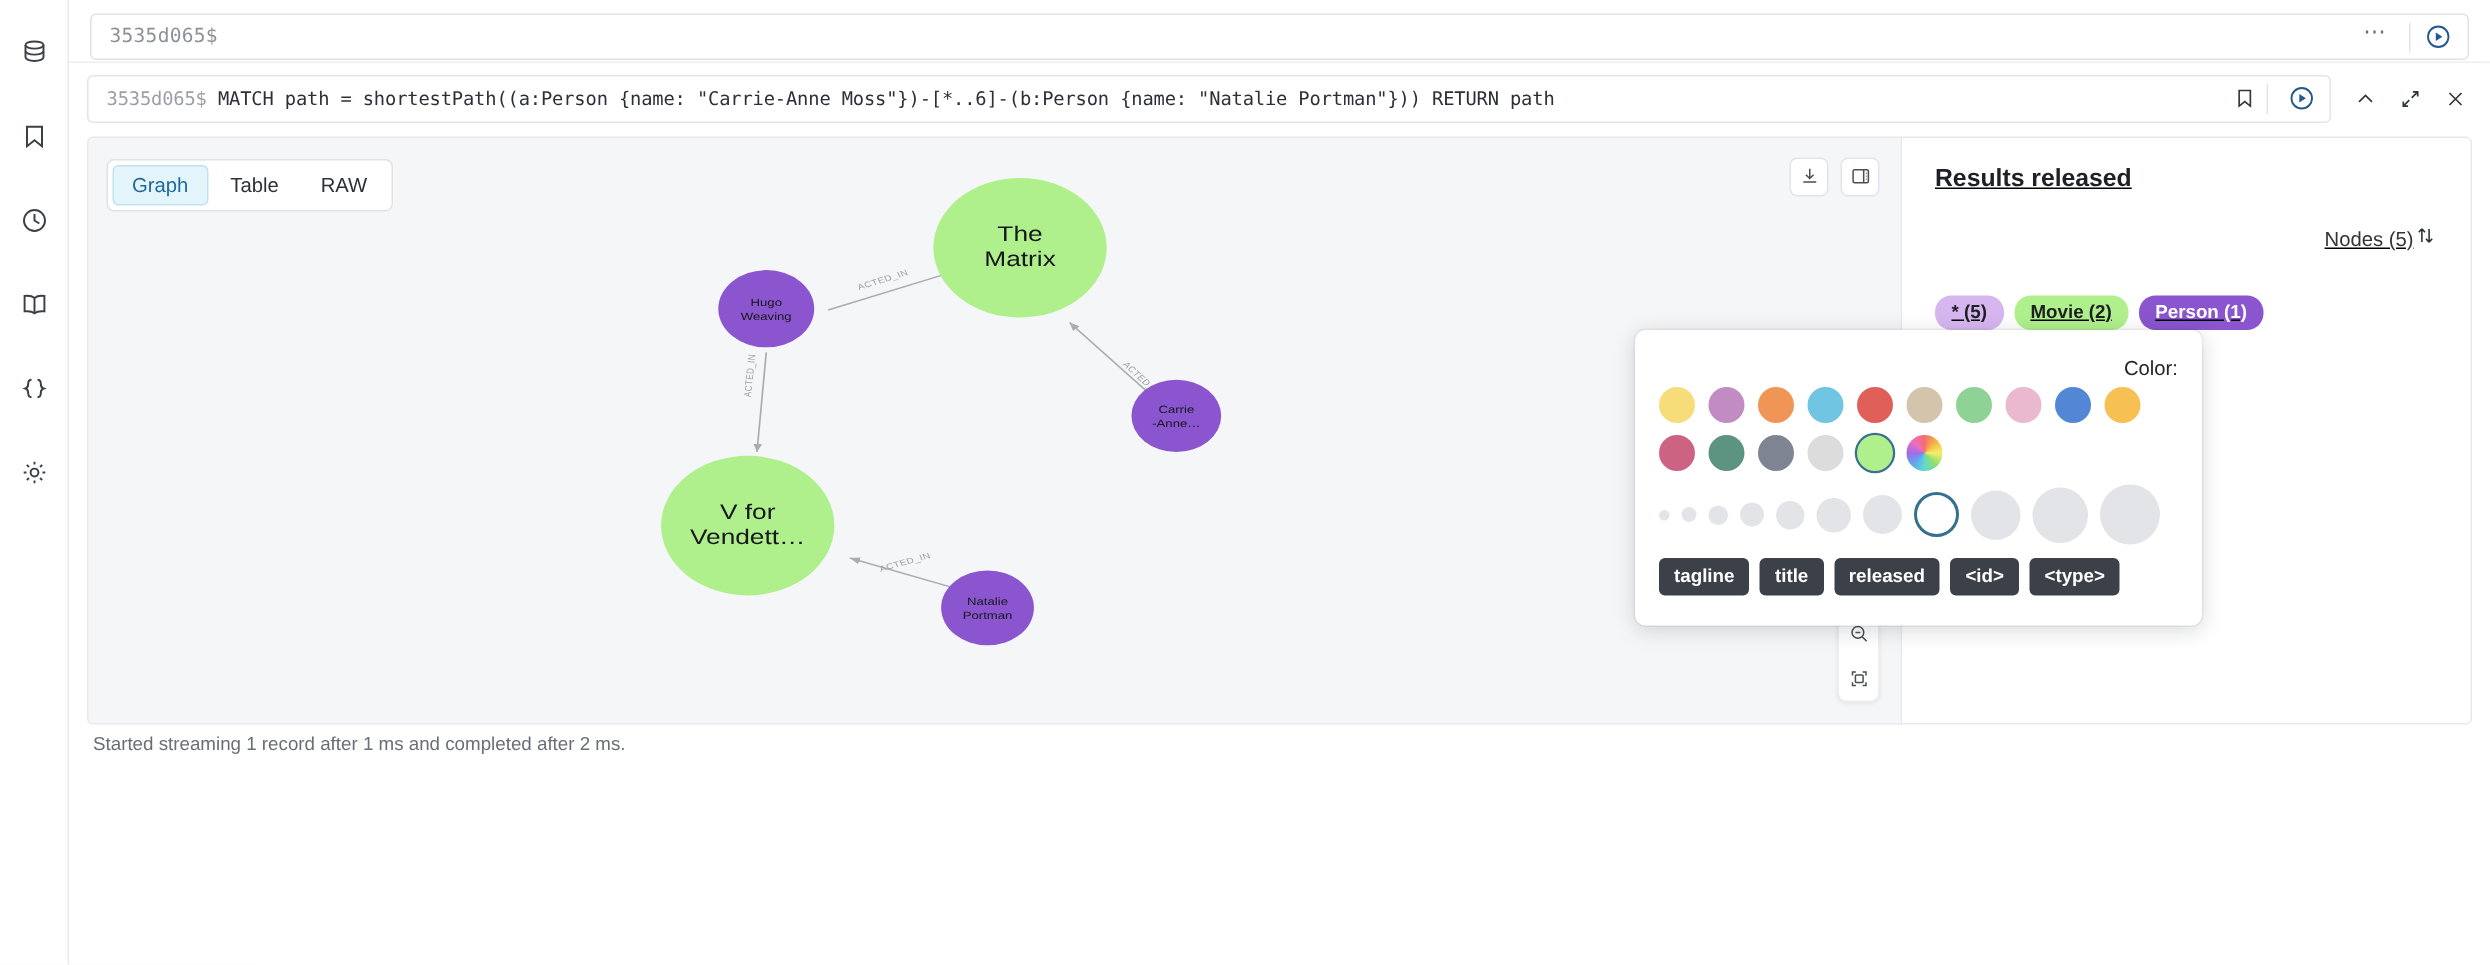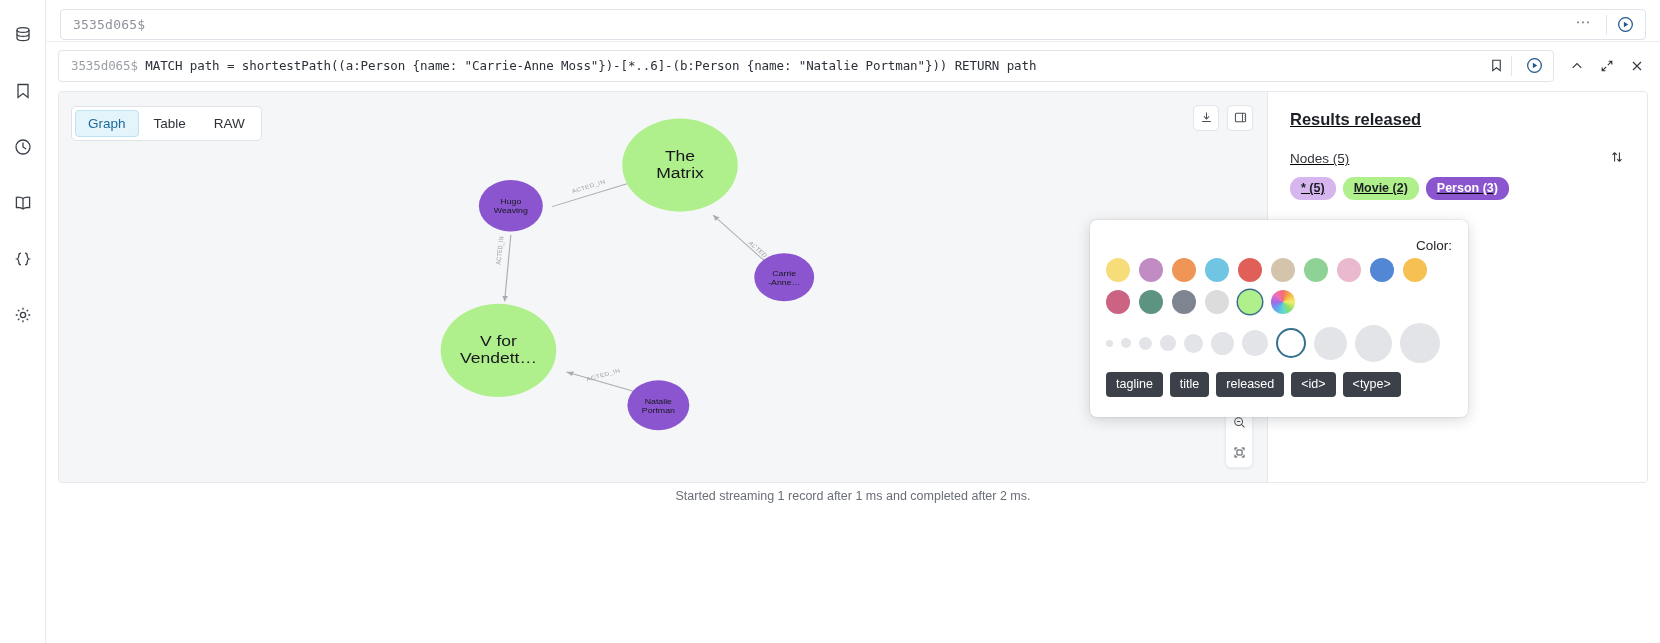--- a/index.html
+++ b/index.html
@@ -110,21 +110,21 @@
   }
   .zs-btn { height: 30px; display: flex; align-items: center; justify-content: center; cursor: pointer; color: #4a4f56; }
 
   
   .graph-svg { position: absolute; inset: 0; width: 100%; height: 100%; }
   .node-label { font-family: "Liberation Sans", sans-serif; fill: #16181c; text-anchor: middle; }
   .rel-label { font-family: "Liberation Sans", sans-serif; fill: #9aa0a6; font-size: 6.5px; letter-spacing: .3px; }
 
   
   .ro-title { font-size: 16.5px; font-weight: bold; color: #1d2025; margin-bottom: 20px; }
-  .ro-row { display: flex; align-items: center; justify-content: space-between; margin-bottom: 8px; }
+  .ro-row { display: flex; align-items: center; justify-content: flex-end; margin-bottom: 27px; }
   .ro-sub { font-size: 13.5px; color: #31353b; }
   .sort-ic { cursor: pointer; color: #2b2f35; }
   .chips { display: flex; flex-wrap: wrap; gap: 7px; }
   .chip {
     padding: 4px 11px; border-radius: 11px; font-size: 12.5px;
     font-weight: bold; cursor: pointer; line-height: 15px; white-space: nowrap;
   }
 
   
   .popover {
@@ -139,27 +139,27 @@
   .sw { width: 24px; height: 24px; border-radius: 50%; cursor: pointer; }
   .sw.sel { box-shadow: 0 0 0 1.5px #3c6e8f; }
   .sw.wheel {
     background: conic-gradient(#f46e6e, #f5b544, #f2ef6d, #8fe06a, #5fd9cf, #61a7f0, #a16ae8, #ef6ec0, #f46e6e);
   }
   .sizes { display: flex; align-items: center; gap: 8px; margin-bottom: 12px; height: 34px; }
   .sz { border-radius: 50%; background: #e2e4e7; cursor: pointer; flex: 0 0 auto; }
   .sz.sel { background: transparent; border: 2px solid #35708f; }
   .captions { display: flex; flex-wrap: wrap; gap: 7px; }
   .cap {
-    background: #3c4049; color: #fff; font-size: 12.5px; font-weight: normal;
+    background: #3c4049; color: #fff; font-size: 12.5px; font-weight: bold;
     padding: 5px 10px; border-radius: 4px; cursor: pointer; line-height: 15px;
   }
 
   
   .statusbar {
-    height: 30px; display: flex; align-items: center; justify-content: center;
+    height: 30px; display: flex; align-items: center; justify-content: flex-start;
     padding: 0 16px; font-size: 12.5px; color: #6a6f76;
   }
 </style>
 </head>
 <body>
 
 <div class="app">
 
   <div class="rail">
     <div class="rail-btn">
@@ -361,21 +361,21 @@
           <span class="ro-sub">Nodes (5)</span>
           <span class="sort-ic">
             <svg width="16" height="16" viewBox="0 0 20 20" fill="none" stroke="#2b2f35" stroke-width="1.3">
               <path d="M7 15.5V4.5M7 4.5L4.4 7.3M7 4.5l2.6 2.8M13 4.5v11M13 15.5l2.6-2.8M13 15.5l-2.6-2.8"></path>
             </svg>
           </span>
         </div>
         <div class="chips">
           <span class="chip" style="background:#d7b6f0;color:#1c1f24">* (5)</span>
           <span class="chip" style="background:#b0f08c;color:#1c1f24">Movie (2)</span>
-          <span class="chip" style="background:#8a55cf;color:#ffffff">Person (3)</span>
+          <span class="chip" style="background:#8a55cf;color:#ffffff">Person (1)</span>
         </div>
       </div>
     </div>
 
     <div class="statusbar">
       <span>Started streaming 1 record after 1 ms and completed after 2 ms.</span>
     </div>
   </div>
 
   <div class="popover">

